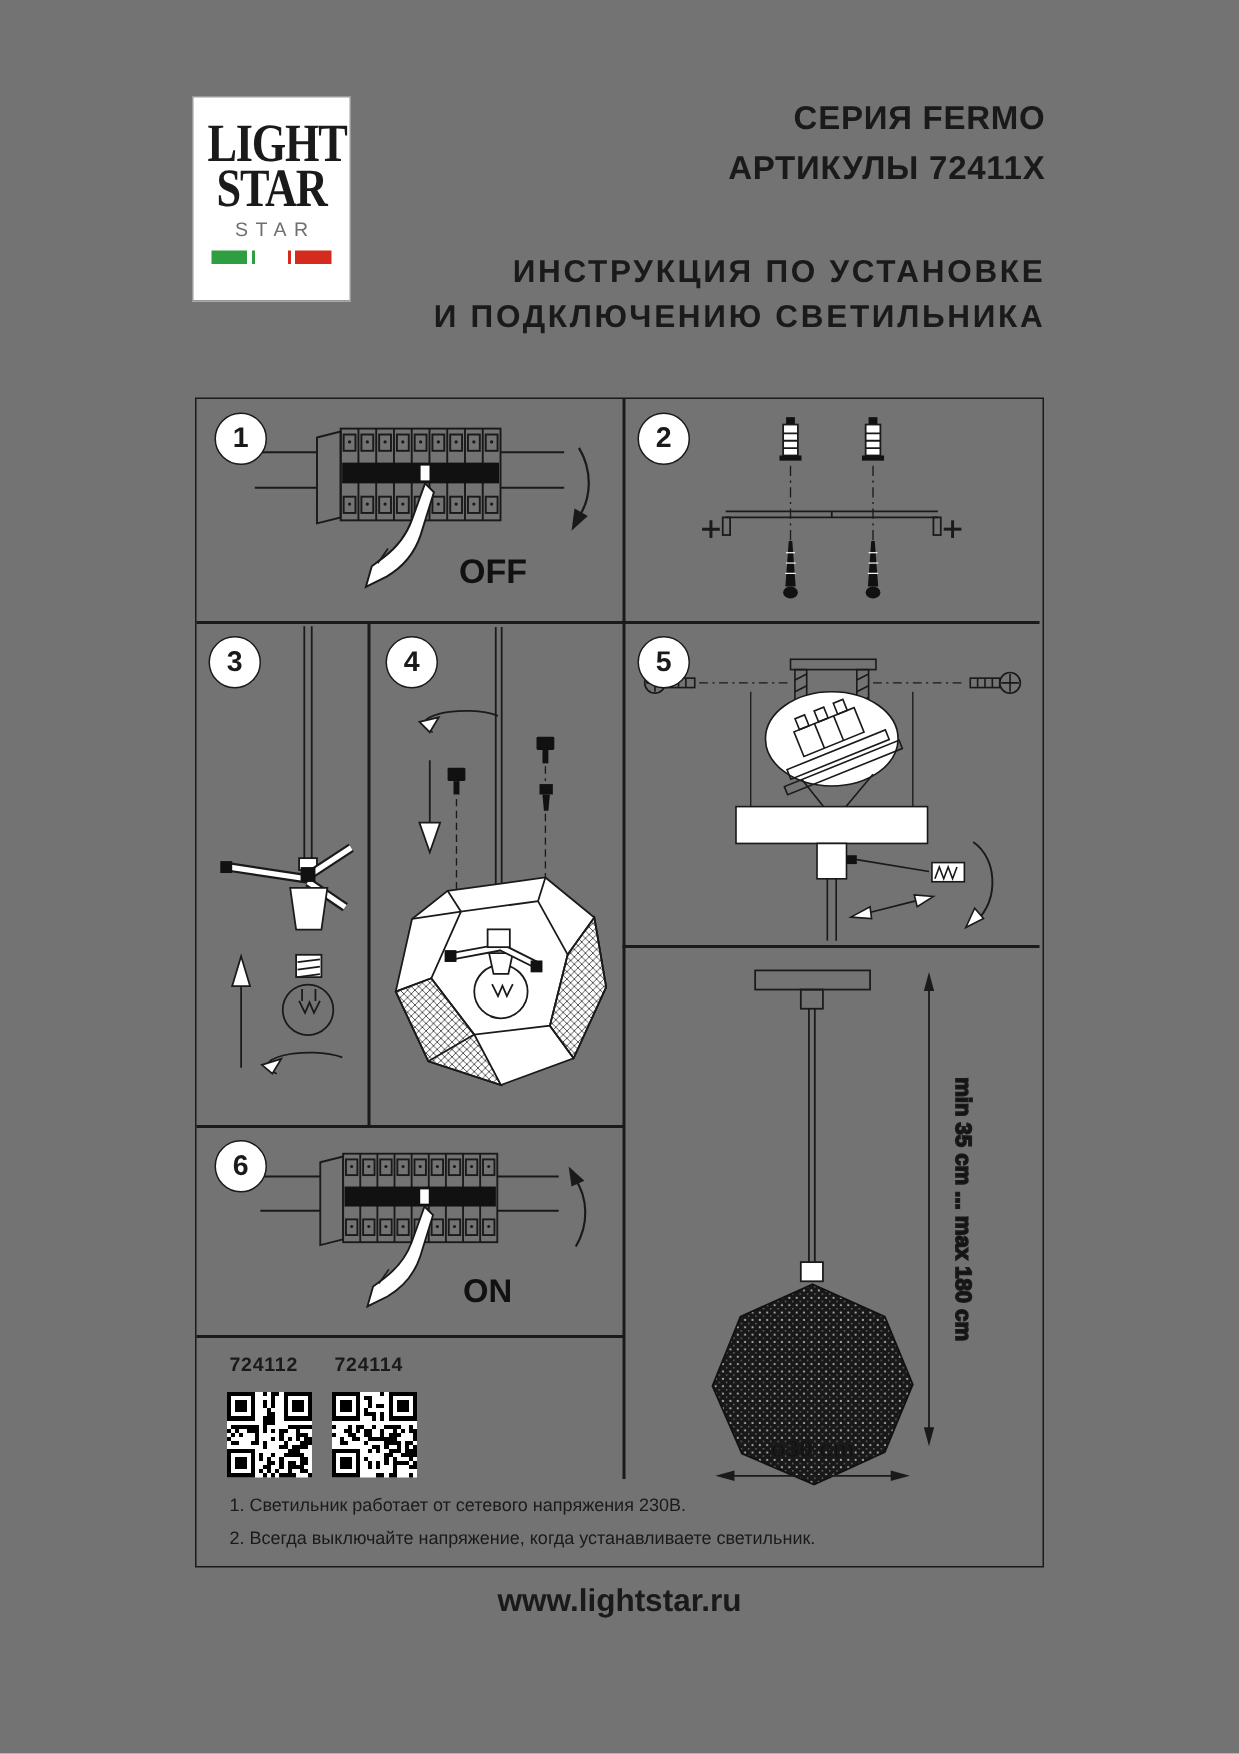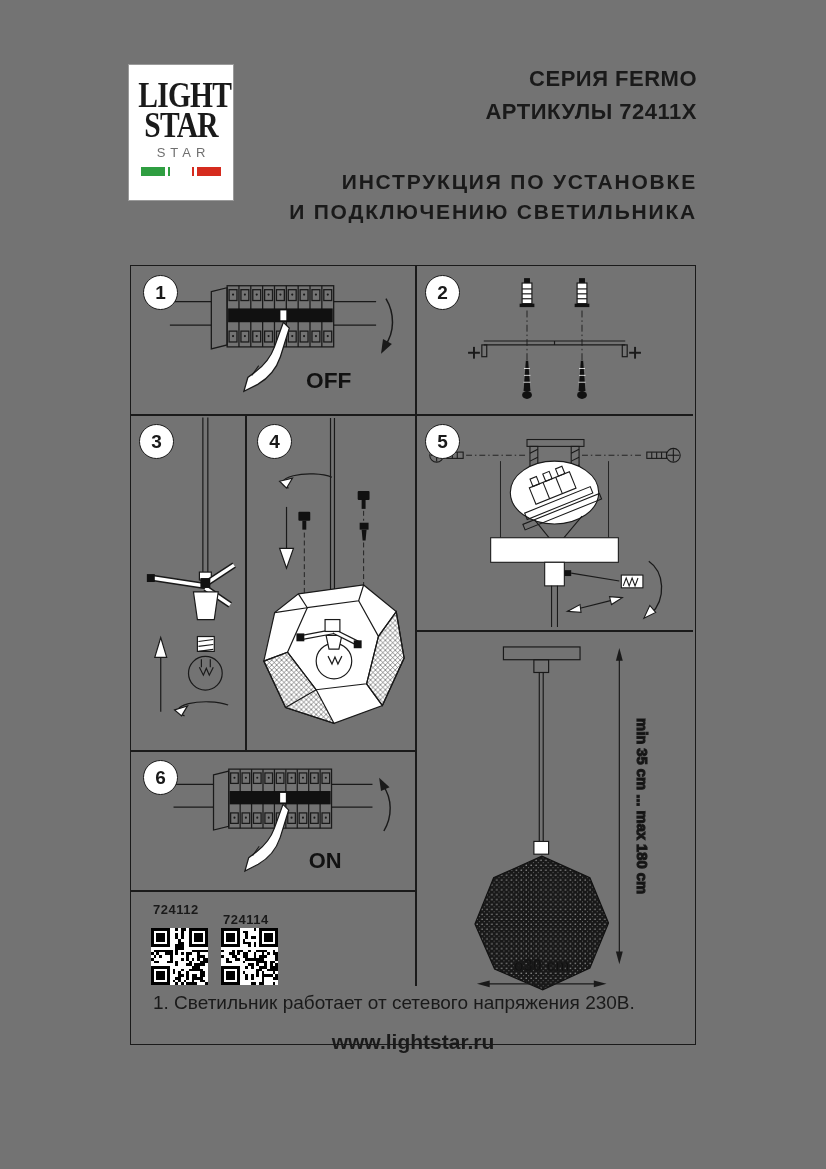--- a/index.html
+++ b/index.html
@@ -25,23 +25,23 @@
   .panel{position:absolute;}
   .panel svg{position:absolute;left:0;top:0;width:100%;height:100%;}
   .badge{position:absolute;width:33px;height:33px;border:1.6px solid #1a1a1a;border-radius:50%;
          display:flex;align-items:center;justify-content:center;
          font-size:19px;font-weight:bold;background:#fff;z-index:3;}
   
   .art-num{position:absolute;font-size:13px;font-weight:bold;letter-spacing:.5px;}
   .qr{position:absolute;width:57px;height:57px;}
   .qr svg{width:100%;height:100%;}
   
-  .notes{position:absolute;font-size:19px;line-height:22px;z-index:4;}
+  .notes{position:absolute;font-size:12px;line-height:22px;z-index:4;}
   
-  .footer{position:absolute;left:0;top:1030px;width:100%;text-align:center;
+  .footer{position:absolute;left:0;top:1056px;width:100%;text-align:center;
           font-size:21px;font-weight:bold;}
   text{font-family:"Liberation Sans",sans-serif;}
 </style>
 </head>
 <body>
 
 <div class="page">
 
   <div class="logo-box">
     <div class="logo-w first">LIGHT</div>
@@ -418,21 +418,21 @@
         <path d="M153,55 L144,80 C140,91 133,99 125,105 L117,111 L113,125 L127,118 C139,111 146,102 150,90 L159,61 Z" fill="#fff" stroke="#1a1a1a" stroke-width="1.3"></path>
         <path d="M121,109 L128,99" stroke="#1a1a1a" stroke-width="1.1" fill="none"></path>
         <path d="M259,83 C268,68 268,49 258,35" stroke="#1a1a1a" stroke-width="1.5" fill="none"></path>
         <polygon points="254,27 265,37 256,41" fill="#1a1a1a"></polygon>
         <text x="180" y="122" font-size="23" font-weight="600" fill="#111">ON</text>
       </svg>
     </div>
 
     <div class="panel" style="left:0;top:626px;width:284px;height:94px;">
       <div class="art-num" style="left:22px;top:10px;">724112</div>
-      <div class="art-num" style="left:92px;top:10px;margin-top:10px;">724114</div>
+      <div class="art-num" style="left:92px;top:10px;">724114</div>
       <div class="qr" style="left:20px;top:36px;">
           <svg viewBox="0 0 21 21" shape-rendering="crispEdges">
             <rect width="21" height="21" fill="#fff"></rect>
             <rect x="9" y="0" width="1" height="1" fill="#000"></rect>
             <rect x="11" y="0" width="1" height="1" fill="#000"></rect>
             <rect x="12" y="0" width="1" height="1" fill="#000"></rect>
             <rect x="11" y="1" width="1" height="1" fill="#000"></rect>
             <rect x="9" y="2" width="1" height="1" fill="#000"></rect>
             <rect x="11" y="2" width="1" height="1" fill="#000"></rect>
             <rect x="9" y="3" width="1" height="1" fill="#000"></rect>
@@ -704,17 +704,18 @@
             <line x1="70" y1="357" x2="184" y2="357"></line>
             <polygon points="61,357 74,353.5 74,360.5" fill="#1a1a1a" stroke="none"></polygon>
             <polygon points="193,357 180,353.5 180,360.5" fill="#1a1a1a" stroke="none"></polygon>
           </g>
         </g>
       </svg>
     </div>
 
     <div class="notes" style="left:22px;top:726px;width:530px;">
       <div>1. Светильник работает от сетевого напряжения 230В.</div>
+      <div>2. Всегда выключайте напряжение, когда устанавливаете светильник.</div>
     </div>
   </div>
 
   <div class="footer">www.lightstar.ru</div>
 </div>
 
 </body></html>

